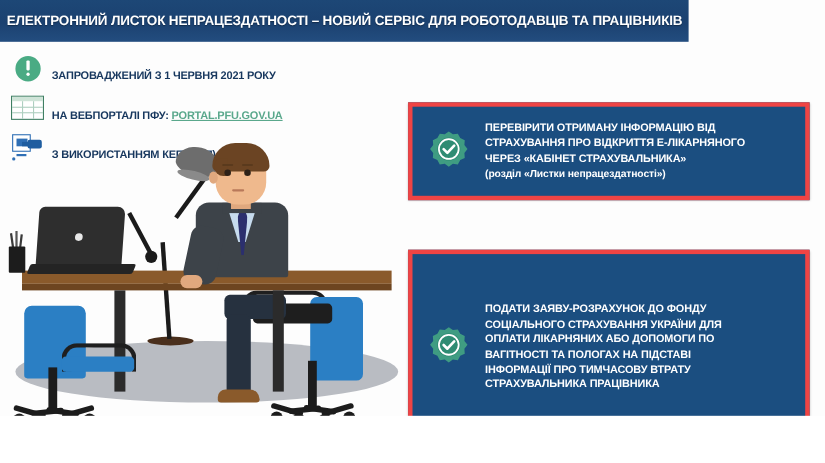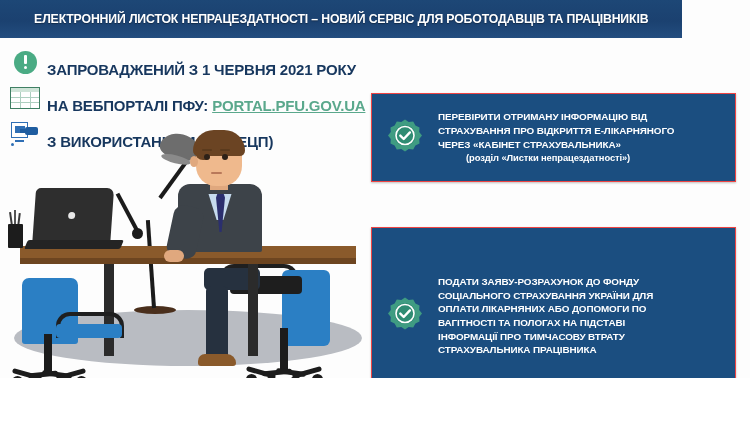--- a/index.html
+++ b/index.html
@@ -9,37 +9,37 @@
     font-family:"Liberation Sans", sans-serif;
     position:relative;
   }
   #poster{
     position:absolute;left:0;top:0;width:750px;height:421px;
     background:#fdfdfd;
   }
 
   
   .top-banner{
-    position:absolute;left:0;top:0;width:682px;height:38px;
+    position:absolute;left:0;top:0;width:626px;height:38px;
     background:linear-gradient(180deg,#1d4776 0%,#1b4170 55%,#234d7f 100%);
     display:flex;align-items:center;justify-content:center;
   }
   .top-banner-title{
     color:#ffffff;font-size:12.4px;font-weight:bold;
     letter-spacing:-0.15px;white-space:nowrap;
     text-shadow:0 1px 1px rgba(0,0,0,.35);
     transform:scaleX(0.99);
   }
 
   
   .bullets{position:absolute;left:8px;top:48px;width:360px;}
   .bullet{display:flex;align-items:center;height:30px;margin-bottom:6px;}
   .bullet-ico{width:34px;height:28px;flex:0 0 34px;position:relative;margin-right:5px;}
   .bullet-txt{
-    font-size:15px;font-weight:bold;color:#17375e;letter-spacing:-0.2px;
+    font-size:10px;font-weight:bold;color:#17375e;letter-spacing:-0.2px;
     white-space:nowrap;
     margin-top:13px;
   }
   .bullet-link{color:#5aa88c;text-decoration:underline;}
 
   
   .ico-excl{
     position:absolute;left:6px;top:2px;width:23px;height:23px;border-radius:50%;
     background:#4aab84;
   }
@@ -87,37 +87,37 @@
   }
 
   
   .actions-title{
     position:absolute;left:371px;top:50px;width:366px;text-align:center;
     color:#4d9b7e;font-size:16.5px;font-weight:bold;letter-spacing:0.2px;
   }
   .card{
     position:absolute;left:371px;width:365px;
     background:#1b4e80;
-    border:1px solid #ef4444;
+    border:4px solid #ef4444;
     box-shadow:0 1px 2px rgba(0,0,0,.25);
     display:flex;align-items:center;
     box-sizing:border-box;
   }
   #card1{top:93px;height:89px;}
   #card2{top:227px;height:178px;}
   .card-badge{flex:0 0 66px;display:flex;align-items:center;justify-content:center;}
   .gear{position:relative;width:40px;height:40px;}
   .gear svg{display:block;}
   .card-lines{
     flex:1 1 auto;padding-right:10px;
     color:#ffffff;font-size:9.9px;font-weight:bold;line-height:13.6px;
     letter-spacing:-0.1px;
   }
   .card-lines .ln{white-space:nowrap;}
-  .card-lines .ln.sub{font-size:9.4px;margin-left:28px;}
+  .card-lines .ln.sub{font-size:9.4px;}
 
   
   .scene{position:absolute;left:8px;top:128px;width:360px;height:250px;}
   .floor{
     position:absolute;left:6px;top:182px;width:348px;height:56px;
     background:#b9bcc2;border-radius:50%;
   }
   
   .lamp-base{position:absolute;left:126px;top:178px;width:42px;height:8px;background:#4a2f1c;border-radius:50%;}
   .lamp-pole{position:absolute;left:144px;top:92px;width:4px;height:88px;background:#1b1b1b;transform:rotate(-4deg);transform-origin:bottom;}

